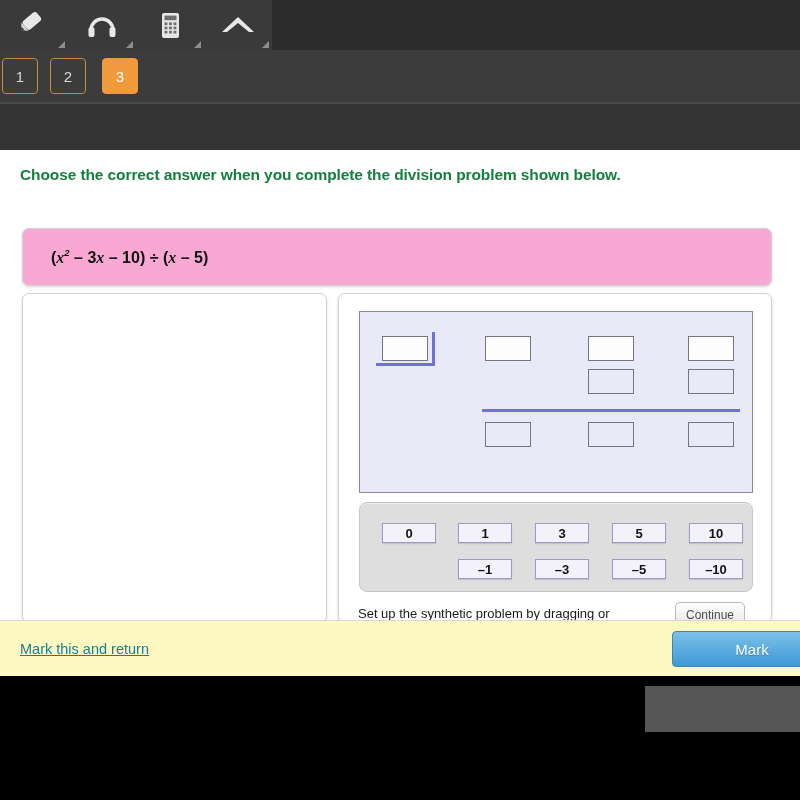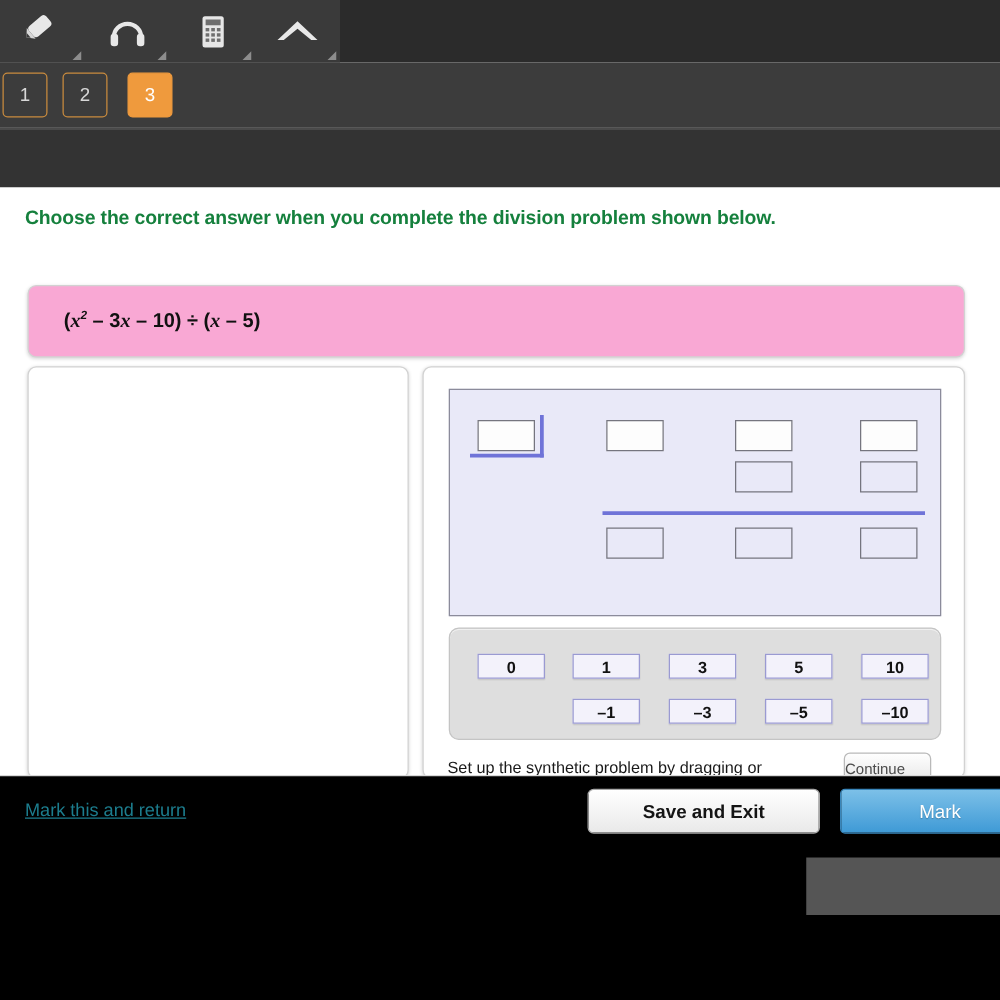--- a/index.html
+++ b/index.html
@@ -263,32 +263,32 @@
     position: absolute;
     left: 675px;
     top: 452px;
     width: 70px;
     height: 26px;
     background: linear-gradient(to bottom, #fefefe, #e6e6e6);
     border: 1px solid #b9b9b9;
     border-radius: 5px;
     display: flex;
     align-items: center;
-    justify-content: flex-start;
+    justify-content: center;
     font-size: 12px;
     color: #4c4c4c;
   }
 
   
   .footer {
     position: absolute;
     left: 0; top: 620px;
     width: 800px;
     height: 56px;
-    background: #000000;
+    background: #fef9c3;
     border-top: 1px solid #d8d8d8;
   }
   .mark-return {
     position: absolute;
     left: 20px;
     top: 20px;
     font-size: 14.5px;
     color: #1c7d8e;
     text-decoration: underline;
     cursor: pointer;
@@ -510,23 +510,20 @@
     </div>
 
     <div class="instruction">Set up the synthetic problem by dragging or</div>
     <div class="continue-btn">
       <span>Continue</span>
     </div>
   </div>
 
   <div class="footer">
     <a class="mark-return">Mark this and return</a>
-    <div class="save-exit">
-      <span>Save and Exit</span>
-    </div>
     <div class="next-btn">
       <span>Mark</span>
     </div>
   </div>
 
   <div class="bottom-black"></div>
   <div class="activity-bar-right"></div>
 
 </div>
 

